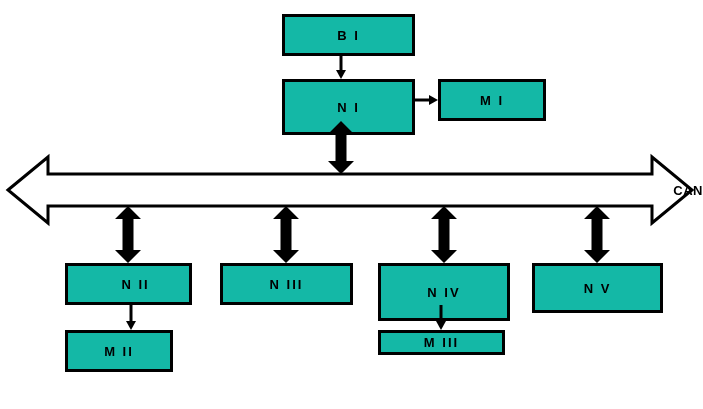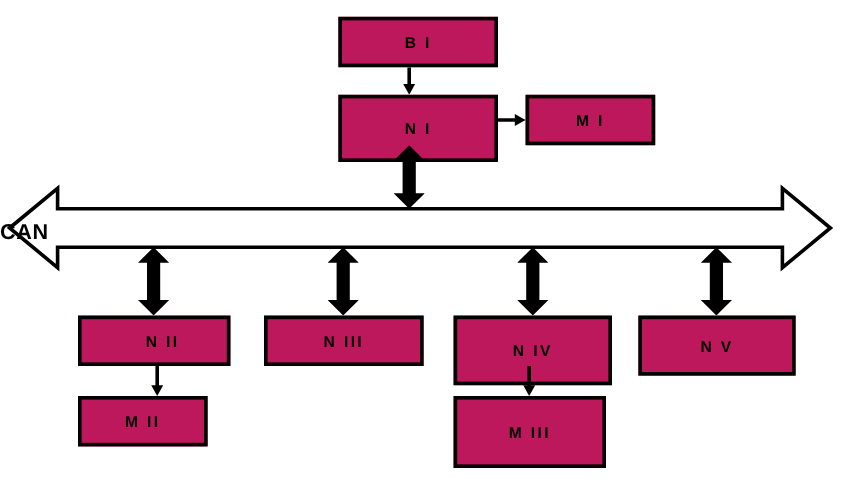--- a/index.html
+++ b/index.html
@@ -11,44 +11,44 @@
     position: relative;
     width: 703px;
     height: 409px;
     background: #ffffff;
     font-family: "Liberation Sans", sans-serif;
     overflow: hidden;
   }
   .node-box {
     position: absolute;
     box-sizing: border-box;
-    background: #be185d;
+    background: #14b8a6;
     border: 3px solid #000000;
     display: flex;
     align-items: center;
     justify-content: center;
   }
   .node-label {
     font-weight: bold;
     font-size: 13px;
     letter-spacing: 2px;
     color: #000000;
     white-space: nowrap;
     line-height: 1;
   }
   .bus {
     position: absolute;
     left: 0;
     top: 0;
   }
   .bus-label {
     position: absolute;
-    text-align: left;
+    text-align: right;
     font-weight: bold;
-    font-size: 18px;
+    font-size: 13px;
     letter-spacing: 0.5px;
     color: #000000;
     line-height: 1;
   }
   .conn {
     position: absolute;
   }
 </style>
 </head>
 <body>
@@ -72,21 +72,21 @@
       </div>
       <div class="node-box" style="left: 378px; top: 263px; width: 132px; height: 58px; align-items: center;">
         <span class="node-label">N IV</span>
       </div>
       <div class="node-box" style="left: 532px; top: 263px; width: 131px; height: 50px;">
         <span class="node-label">N V</span>
       </div>
       <div class="node-box" style="left: 65px; top: 330px; width: 108px; height: 42px;">
         <span class="node-label">M II</span>
       </div>
-      <div class="node-box" style="left: 378px; top: 330px; width: 127px; height: 60px;">
+      <div class="node-box" style="left: 378px; top: 330px; width: 127px; height: 25px;">
         <span class="node-label">M III</span>
       </div>
     </div>
   <div id="connectors">
       <svg width="14" height="23" class="conn" style="left: 334px; top: 56px;">
         <path d="M7 0 L7 16" fill="none" stroke="#000000" stroke-width="3"></path>
         <path d="M7 23 L2 14 L12 14 Z" fill="#000000"></path>
       </svg>
       <svg width="23" height="14" class="conn" style="left: 415px; top: 93px;">
         <path d="M0 7 L16 7" fill="none" stroke="#000000" stroke-width="3"></path>

